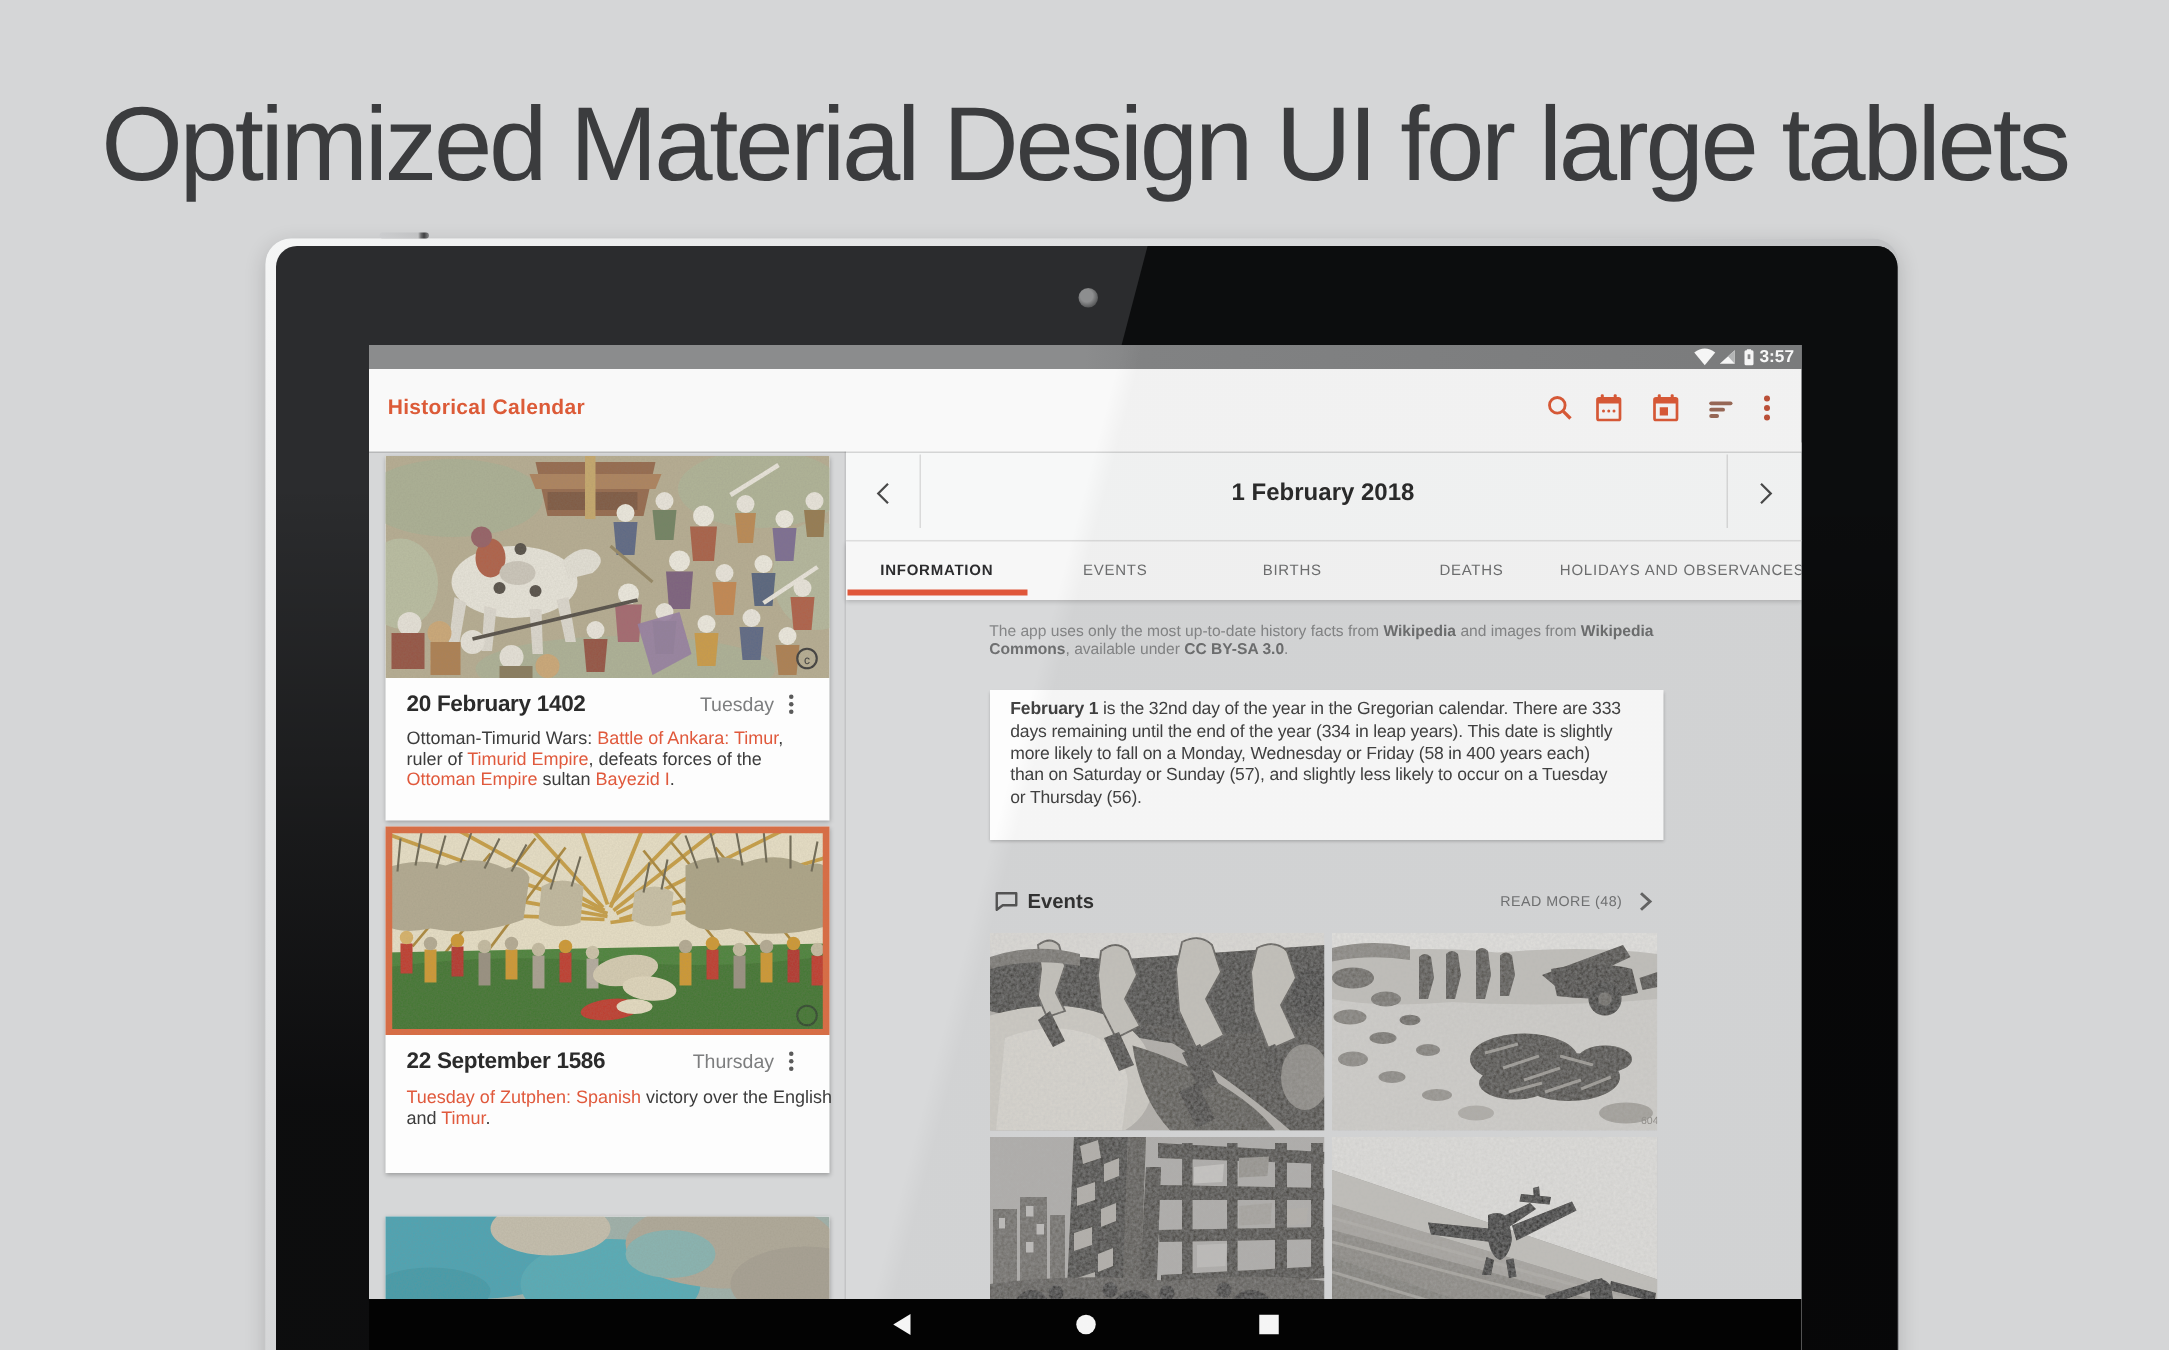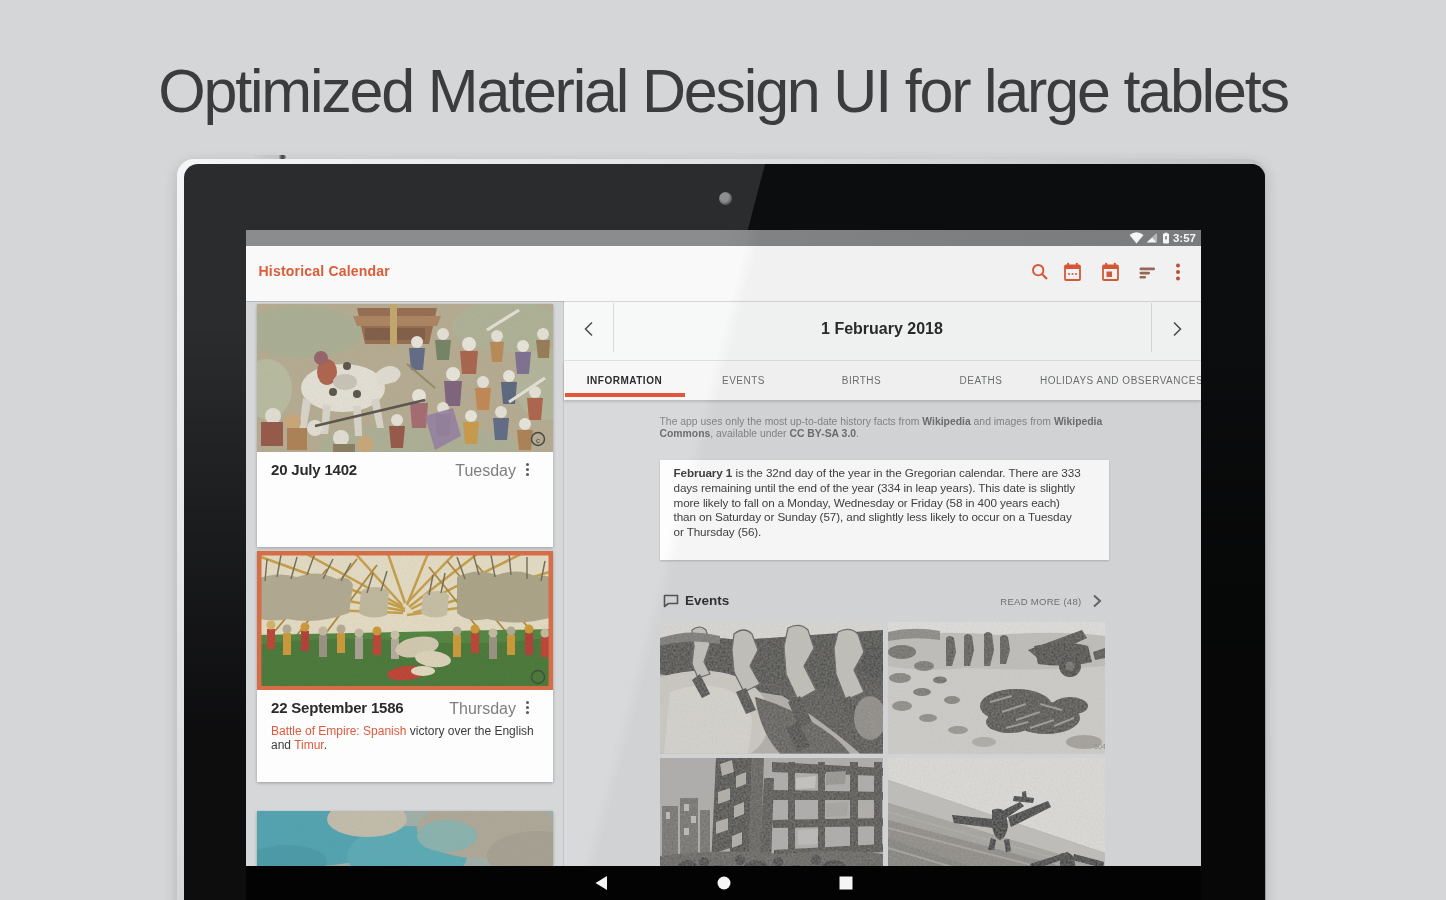--- a/index.html
+++ b/index.html
@@ -1,16 +1,16 @@
 <!DOCTYPE html>
 <html><head><meta charset="utf-8">
 <style>
 html,body{margin:0;padding:0}
 body{width:1446px;height:900px;overflow:hidden;position:relative;background:#d5d6d7;font-family:"Liberation Sans",sans-serif;}
-#title{position:absolute;left:0;top:61px;width:1446px;text-align:center;font-size:61px;letter-spacing:-2.2px;line-height:1;color:#3b3c3e;}
+#title{position:absolute;left:0;top:61px;width:1446px;text-align:center;font-size:70px;letter-spacing:-2.2px;line-height:1;color:#3b3c3e;}
 
 #tab-outer{position:absolute;left:177px;top:159px;width:1089px;height:801px;border-radius:17px;background:linear-gradient(135deg,#f5f6f6 0%,#dfe0e1 30%,#96979a 100%);box-shadow:0 4px 14px rgba(0,0,0,0.16);}
 #bezel{position:absolute;left:7px;top:5px;right:1px;bottom:0;border-radius:14px;background:#2b2c2e;overflow:hidden;}
 #glare{position:absolute;left:686px;top:-400px;width:1600px;height:1800px;background:#0c0d0e;transform:rotate(14.7deg);transform-origin:0 0;}
 #powerbtn{position:absolute;left:253px;top:155px;width:33px;border-radius:2px;background:linear-gradient(90deg,#cbccce,#c2c3c4 78%,#6a6b6c 84%,#3f4041 90%,#8a8b8c 100%);height:4px;}
 #bezshade{position:absolute;left:0;top:0;right:0;bottom:0;background:linear-gradient(to bottom,rgba(0,0,0,0) 20%,rgba(0,0,0,0.4) 48%,rgba(6,6,7,0.82) 72%);}
 #camera{position:absolute;left:535px;top:28px;width:13px;height:13px;border-radius:50%;background:radial-gradient(circle at 42% 40%,#8d8e8f 0 38%,#5a5b5c 70%,#3a3b3c 100%);}
 #screen{position:absolute;left:61.5px;top:65.5px;width:955px;height:731px;background:#d7d8d9;overflow:hidden;}
 #scrglare{position:absolute;left:607px;top:-400px;width:1600px;height:1800px;background:linear-gradient(90deg,rgba(0,0,0,0) 0,rgba(0,0,0,0.03) 14px,rgba(0,0,0,0.03) 100%);transform:rotate(14.7deg);transform-origin:0 0;pointer-events:none;z-index:50;}
 
@@ -23,21 +23,21 @@
 .nav{position:absolute;top:9px;}
 
 #content{position:absolute;left:0;top:65px;width:955px;height:571px;}
 #leftcol{position:absolute;left:0;top:0;width:317px;height:571px;background:#d6d7d8;border-right:1px solid #c3c4c5;}
 #rightcol{position:absolute;left:318px;top:0;width:637px;height:571px;background:#d8d9da;}
 
 .card{position:absolute;left:11.5px;width:296px;background:#fdfdfd;box-shadow:0 1px 3px rgba(0,0,0,0.28);}
 .card svg{display:block}
 .cardhead{position:absolute;left:14px;right:8px;height:20px;}
 .cardtitle{position:absolute;left:0;top:0;font-size:15px;letter-spacing:-0.2px;font-weight:700;color:#2b2b2b;}
-.cardday{position:absolute;right:29px;top:1px;font-size:16px;color:#7d7e7f;}
+.cardday{position:absolute;right:29px;top:1px;font-size:13px;color:#7d7e7f;}
 .vdots{position:absolute;right:16px;top:2px;width:3px;height:3px;border-radius:50%;background:#5a5a5a;box-shadow:0 5px 0 #5a5a5a,0 10px 0 #5a5a5a;}
 .cardtext{position:absolute;left:14px;font-size:12px;line-height:13.7px;color:#3c3c3c;white-space:nowrap;}
 .lk{color:#e0593c;}
 
 #datebar{position:absolute;left:0;top:0;width:637px;height:65px;background:#f7f8f8;border-bottom:1px solid #e0e0e0;}
 .dbdiv{position:absolute;top:8px;width:1px;height:49px;background:#dadada;}
 #datetxt{position:absolute;left:0;top:25px;width:637px;text-align:center;font-size:16px;font-weight:700;color:#2b2b2b;}
 #tabbar{position:absolute;left:0;top:66px;width:637px;height:39px;background:#f7f7f7;box-shadow:0 1.5px 3px rgba(0,0,0,0.18);}
 .tablbl{position:absolute;top:14px;font-size:10px;letter-spacing:0.5px;color:#6f7071;white-space:nowrap;transform:translateX(-50%);text-align:right;}
 #underline{position:absolute;left:1.5px;top:32.5px;width:120px;height:4px;background:#e0573a;}
@@ -189,24 +189,25 @@
 <line x1="252" y1="98" x2="288" y2="74" stroke="#ece9e0" stroke-width="3"></line>
 <line x1="150" y1="60" x2="178" y2="84" stroke="#8a7a52" stroke-width="2"></line>
 <path d="M168 112 L196 104 L204 132 L178 146 Z" fill="#8a6f9d" opacity="0.9"></path>
 <rect width="296" height="148.5" fill="#ddd7c5" opacity="0.17"></rect>
 <circle cx="281" cy="135" r="6.5" fill="none" stroke="#3a3a3a" stroke-width="1.4"></circle>
 <text x="281" y="138.5" font-size="8" text-anchor="middle" fill="#3a3a3a" font-family="Liberation Sans">c</text>
 </g>
                 </svg>
               </div>
             <div class="cardhead" style="top:157px">
-                <span class="cardtitle">20 July 1402</span>
+                <span class="cardtitle">20 February 1402</span>
                 <span class="cardday">Tuesday</span>
                 <span class="vdots"></span>
               </div>
+            <div class="cardtext" style="top:182.5px">Ottoman-Timurid Wars: <span class="lk">Battle of Ankara: Timur</span>,<br>ruler of <span class="lk">Timurid Empire</span>, defeats forces of the<br><span class="lk">Ottoman Empire</span> sultan <span class="lk">Bayezid I</span>.</div>
           </div>
           <div class="card" id="card2" style="top:256px;height:231.5px">
             <div id="c2img">
                 <svg width="296" height="139.5" viewBox="0 0 296 139.5">
 <g filter="url(#grain)">
 <rect width="296" height="139.5" fill="#e7dfc6"></rect>
 <g stroke="#c8a045" stroke-width="2.5">
 <line x1="148" y1="58" x2="4" y2="6"></line>
                       <line x1="148" y1="60" x2="0" y2="34"></line>
 <line x1="146" y1="56" x2="44" y2="0"></line>
@@ -289,21 +290,21 @@
 <circle cx="281" cy="126" r="6.5" fill="none" stroke="#2a4a2a" stroke-width="1.4"></circle>
 <rect x="0" y="0" width="296" height="139.5" fill="none" stroke="#dd6b3d" stroke-width="9"></rect>
 </g>
                 </svg>
               </div>
             <div class="cardhead" style="top:148px">
                 <span class="cardtitle">22 September 1586</span>
                 <span class="cardday">Thursday</span>
                 <span class="vdots"></span>
               </div>
-            <div class="cardtext" style="top:174.5px"><span class="lk">Battle of Empire: Spanish</span> victory over the English<br>and <span class="lk">Timur</span>.</div>
+            <div class="cardtext" style="top:174.5px"><span class="lk">Tuesday of Zutphen: Spanish</span> victory over the English<br>and <span class="lk">Timur</span>.</div>
           </div>
           <div class="card" id="card3" style="top:516px;height:55px">
             <div id="c3img">
                 <svg width="296" height="55" viewBox="0 0 296 55">
 <g filter="url(#grain)">
 <rect width="296" height="55" fill="#a0b2ab"></rect>
 <ellipse cx="60" cy="20" rx="75" ry="35" fill="#4aa5b4"></ellipse>
 <ellipse cx="150" cy="45" rx="60" ry="30" fill="#55adb8"></ellipse>
 <ellipse cx="230" cy="18" rx="70" ry="30" fill="#b0aa9a"></ellipse>
 <ellipse cx="280" cy="45" rx="50" ry="25" fill="#a8a294"></ellipse>

